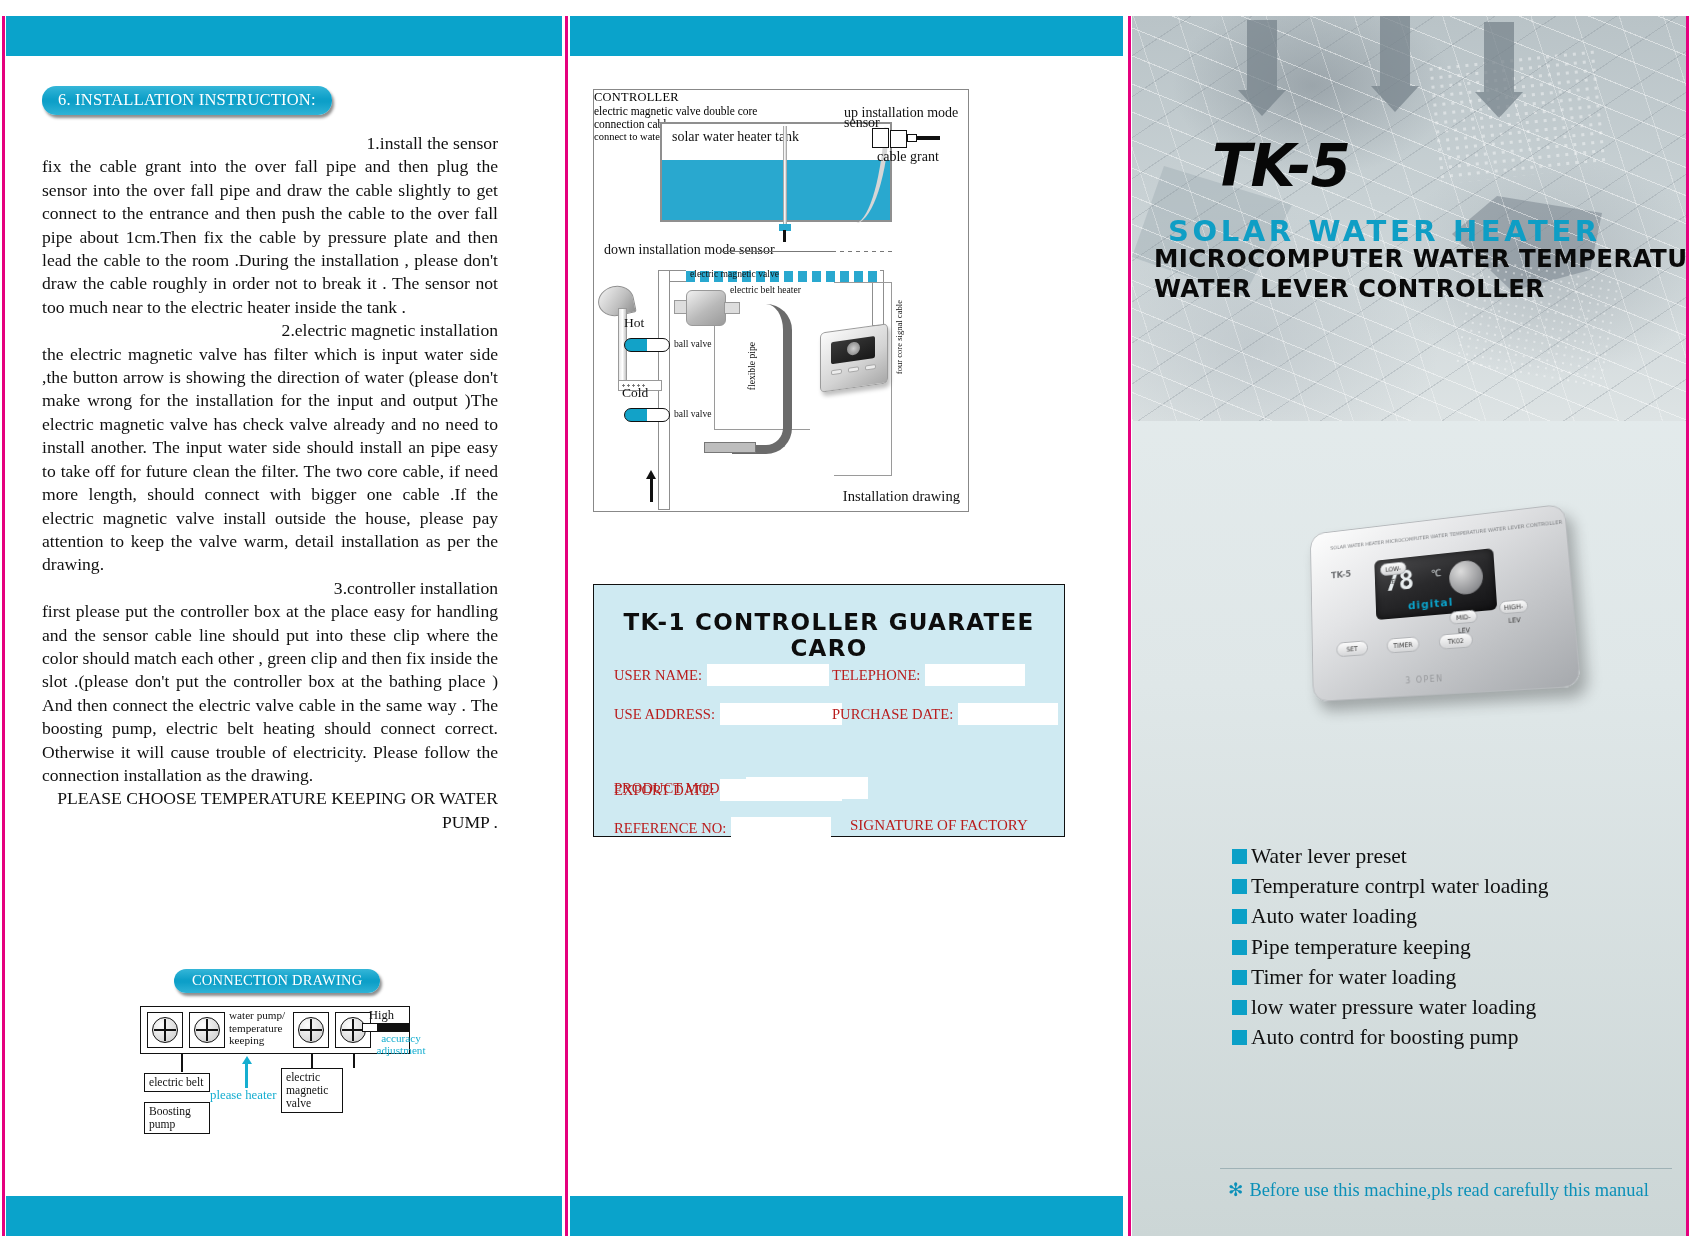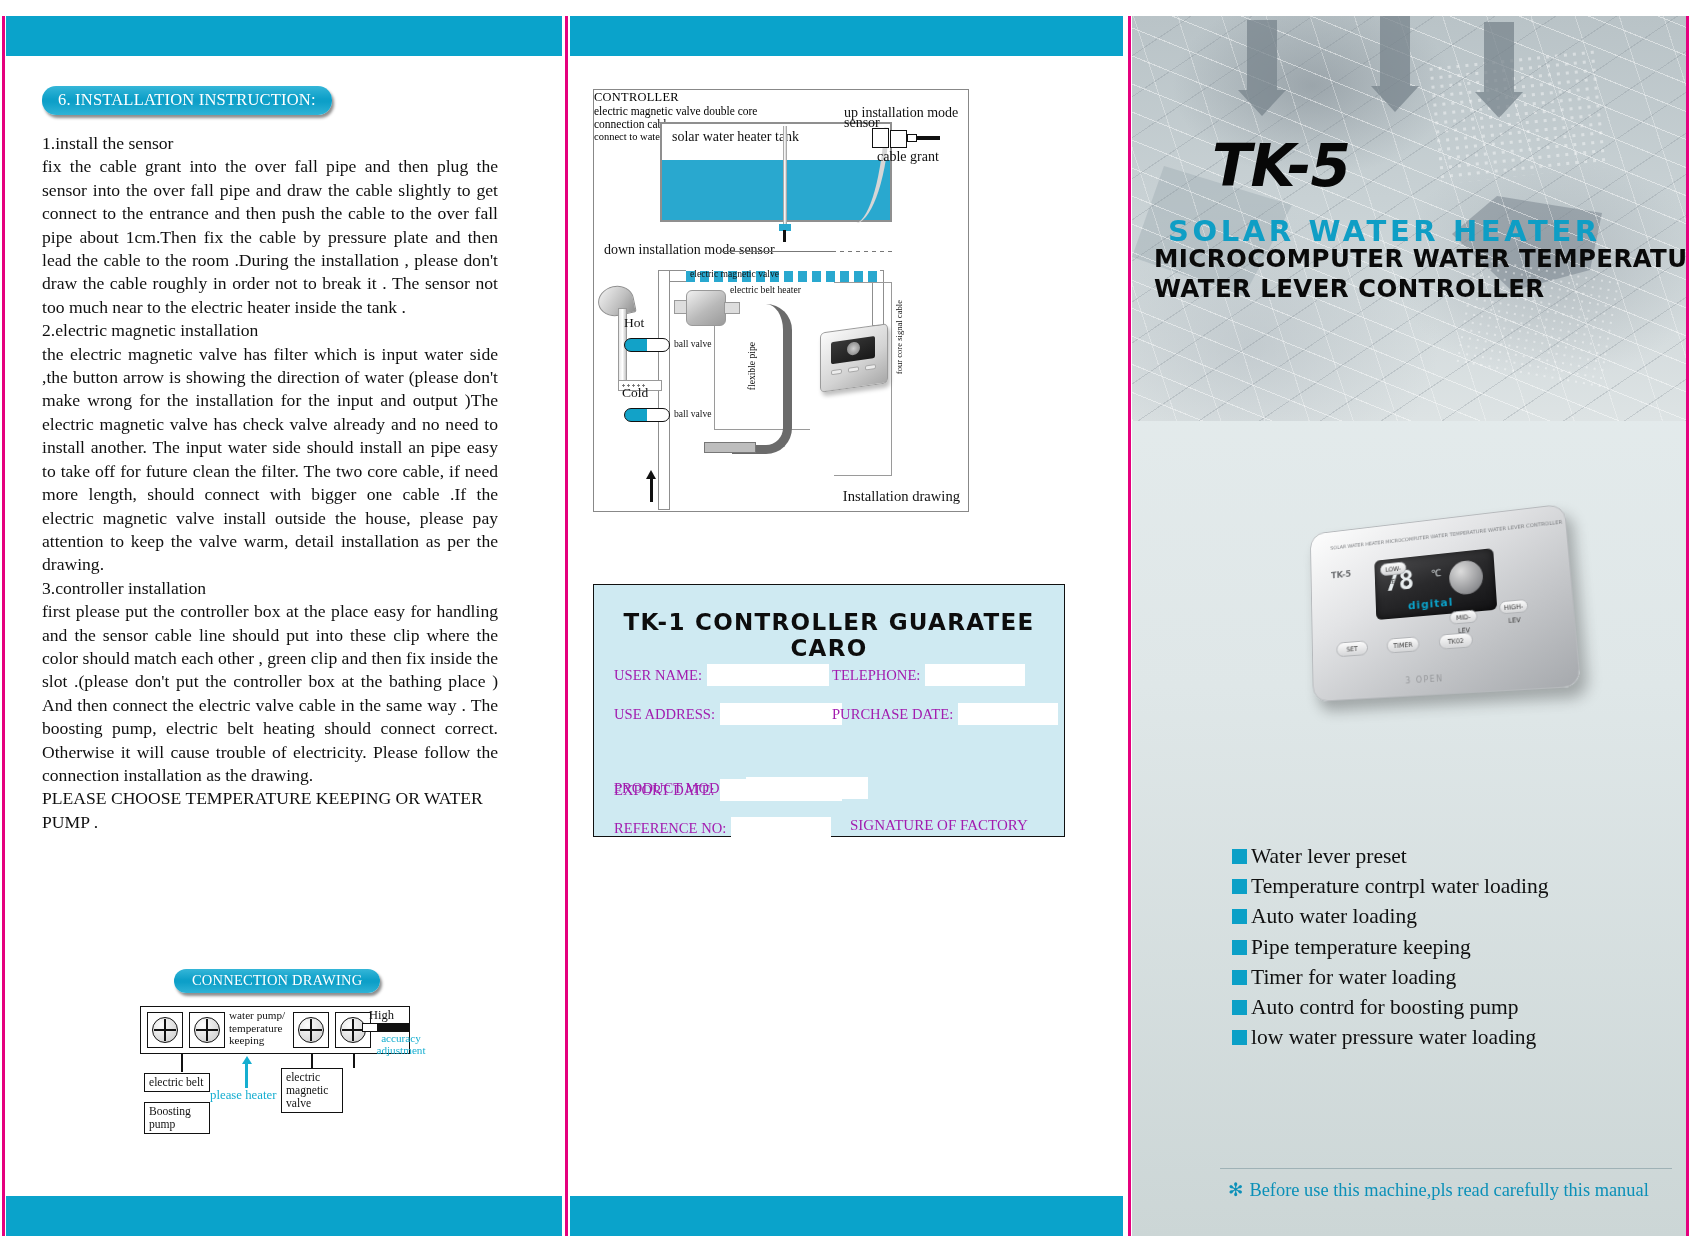--- a/index.html
+++ b/index.html
@@ -69,21 +69,21 @@
 
   #body-text {
     position: absolute;
     left: 36px; top: 76px;
     width: 456px;
     font-size: 17.6px;
     line-height: 23.4px;
     color: #101010;
     text-align: justify;
   }
-  #body-text .nojust { text-align: left; }
+  #body-text .nojust { text-align: right; }
 
   #conn-pill-wrap { position: absolute; left: 168px; top: 913px; }
   #conn-pill-wrap .pill { font-size: 14.5px; padding: 3px 18px 4px 18px; border-radius: 12px; }
 
   
   #conn-drawing {
     position: absolute;
     left: 134px; top: 950px;
     width: 270px; height: 48px;
     border: 1.6px solid #111;
@@ -400,21 +400,21 @@
   }
   #gc-title {
     position: absolute; left: 0; right: 0; top: 24px;
     text-align: center;
     font-family: "DejaVu Sans", sans-serif;
     font-weight: bold;
     font-size: 23px;
     letter-spacing: 1.3px;
     color: #0d0d0d;
   }
-  .gc-row { position: absolute; font-size: 14.6px; color: #a21caf; white-space: nowrap; }
+  .gc-row { position: absolute; font-size: 14.6px; color: #b91c1c; white-space: nowrap; }
   .gc-field {
     display: inline-block;
     background: #fff;
     height: 22px;
     vertical-align: middle;
     margin-left: 5px;
   }
   .gc-lab { vertical-align: middle; }
   #gc-r1 { left: 20px; top: 79px; }
   #gc-r2 { left: 20px; top: 118px; }
@@ -856,22 +856,22 @@
         <div id="cp-open">3 OPEN</div>
       </div>
     </div>
 
     <div id="feature-list">
       <div class="feature-item"><span class="feature-bullet"></span><span>Water lever preset</span></div>
       <div class="feature-item"><span class="feature-bullet"></span><span>Temperature contrpl water loading</span></div>
       <div class="feature-item"><span class="feature-bullet"></span><span>Auto water loading</span></div>
       <div class="feature-item"><span class="feature-bullet"></span><span>Pipe temperature keeping</span></div>
       <div class="feature-item"><span class="feature-bullet"></span><span>Timer for water loading</span></div>
+      <div class="feature-item"><span class="feature-bullet"></span><span>low water pressure water loading</span></div>
       <div class="feature-item"><span class="feature-bullet"></span><span>Auto contrd for boosting pump</span></div>
-      <div class="feature-item"><span class="feature-bullet"></span><span>low water pressure water loading</span></div>
     </div>
 
     <div id="footer-rule"></div>
     <div id="footnote">
       <span class="star">✻</span><span>Before use this machine,pls read carefully this manual</span>
     </div>
   </div>
 
   <div class="trim-v trim-left"></div>
   <div class="trim-v trim-mid"></div>

